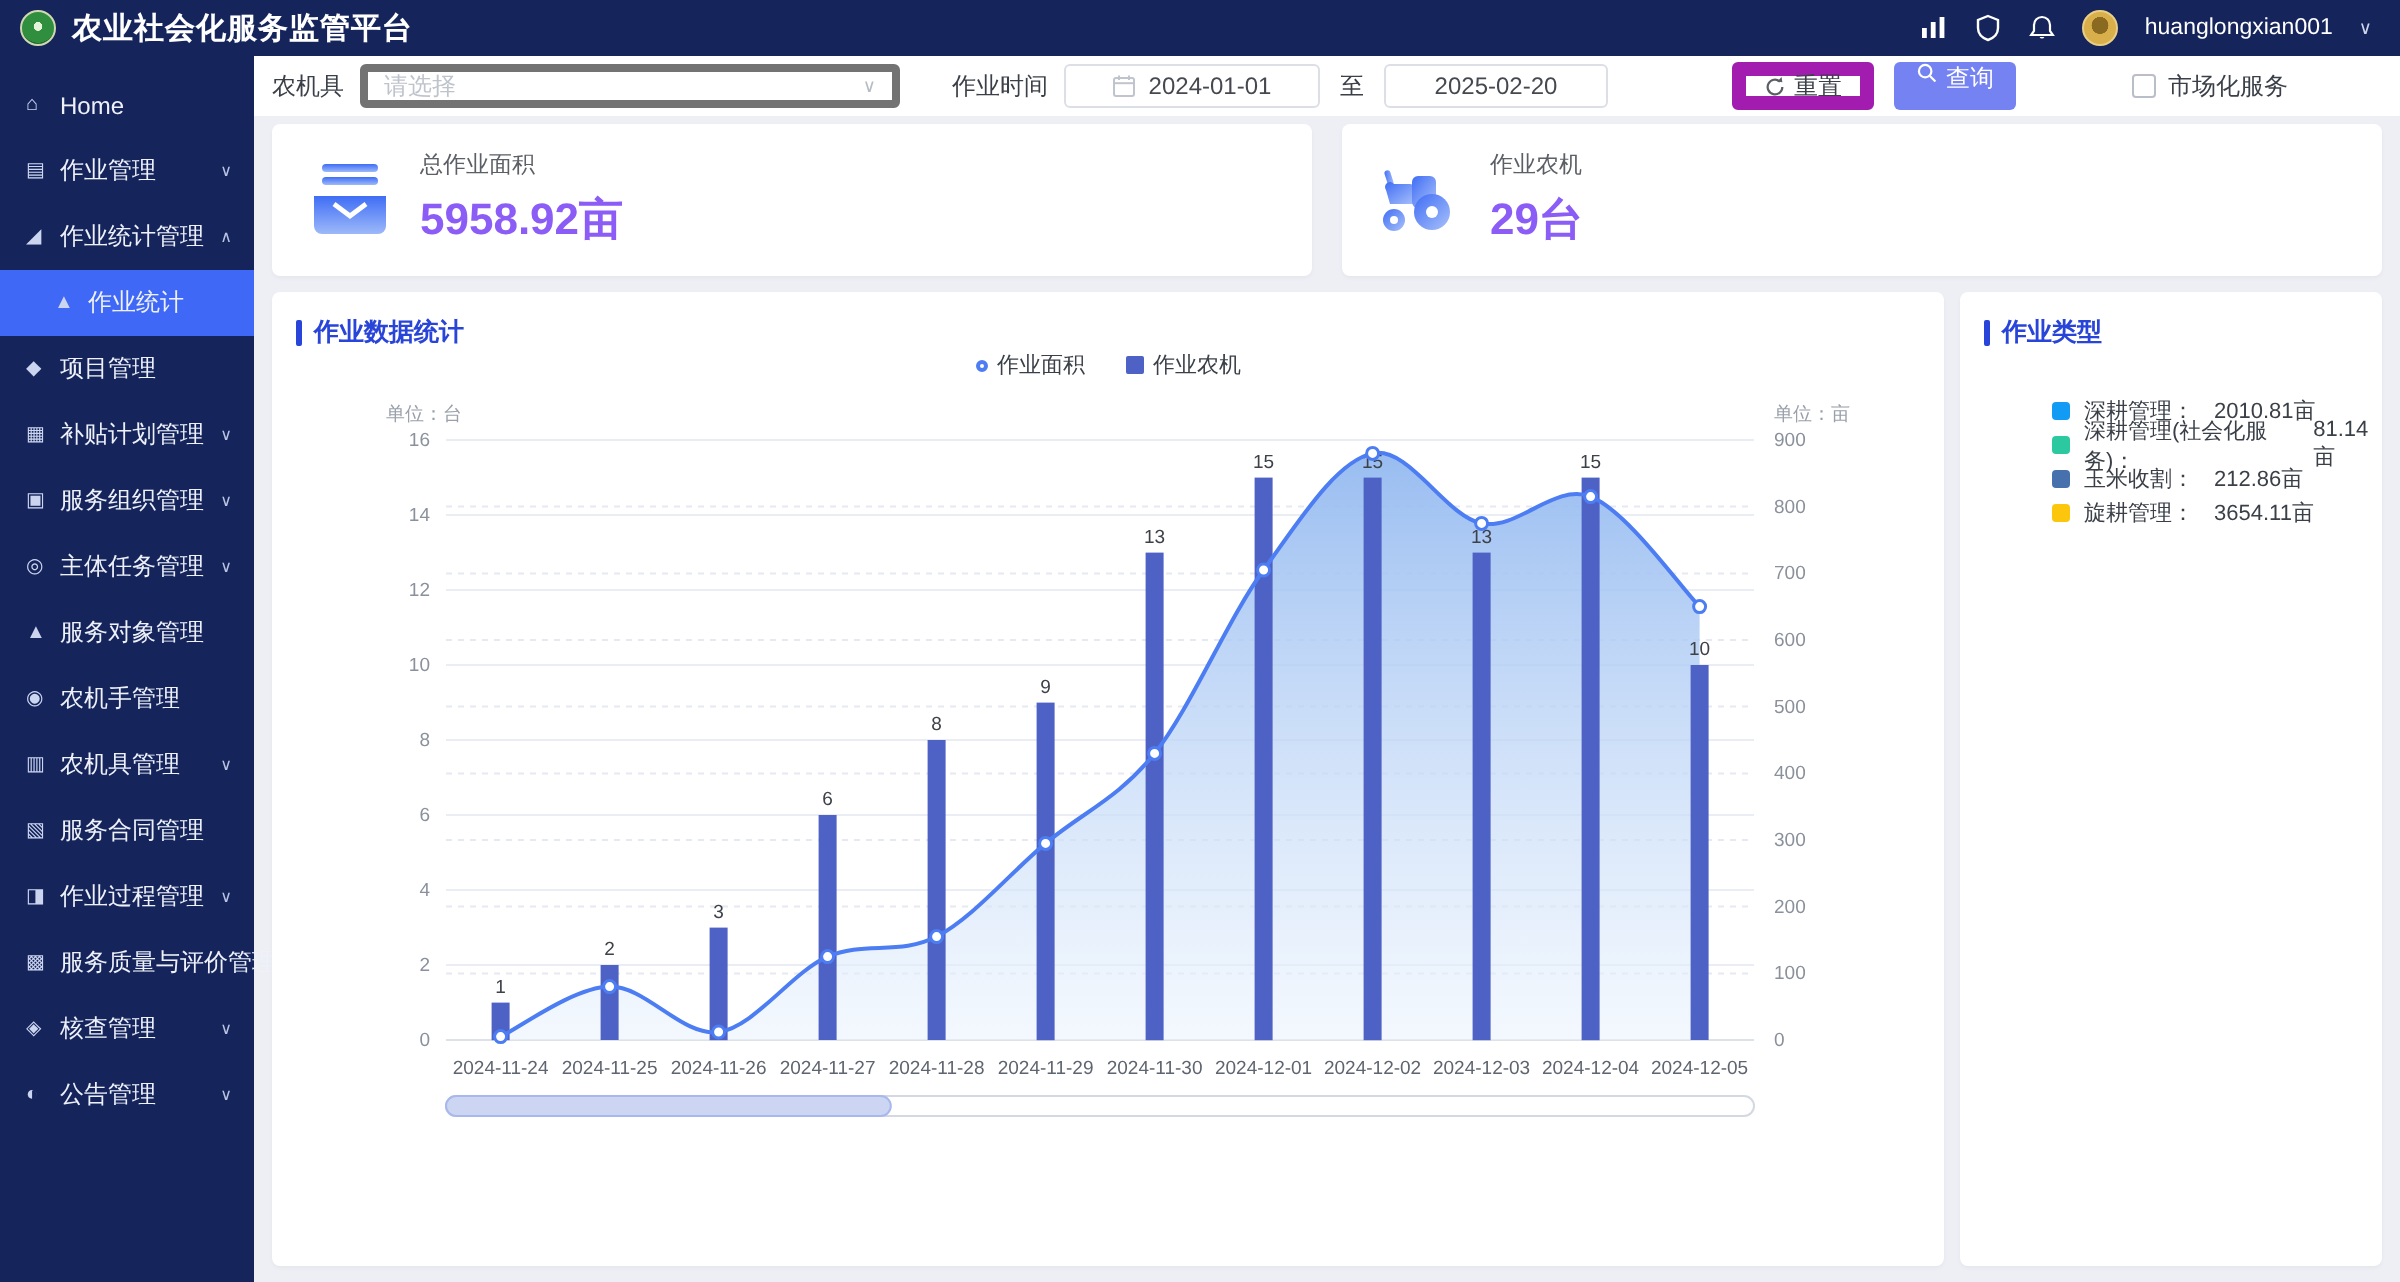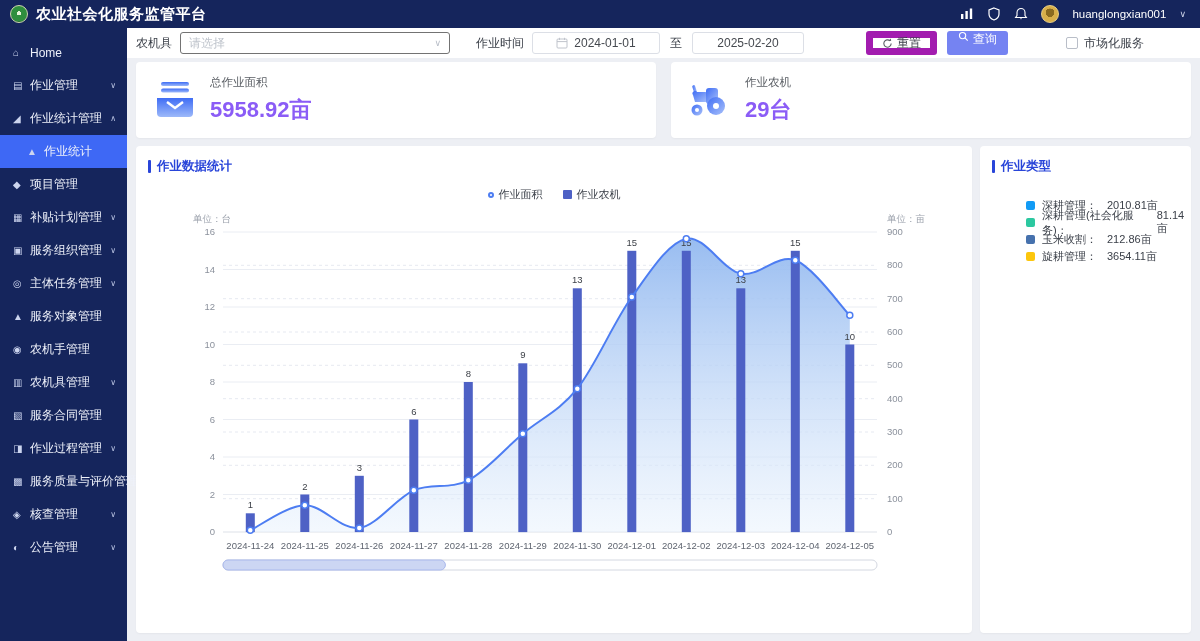--- a/index.html
+++ b/index.html
@@ -17,21 +17,21 @@
   
   .sidebar{position:absolute;top:28px;left:0;bottom:0;width:127px;background:#15255c;padding-top:8px}
   .side-item{height:33px;display:flex;align-items:center;padding-left:13px;color:#eef1fa;font-size:12px;cursor:pointer;white-space:nowrap}
   .si-icon{font-size:10px;width:17px;color:#ccd5ef;flex:none}
   .si-caret{margin-left:auto;margin-right:11px;font-size:8px;color:#b9c3e2}
   .side-item.active{background:#3e68f5}
   .side-item.indent{padding-left:27px}
   
   .main{position:absolute;left:127px;top:28px;width:1073px;height:613px}
   .filter-bar{height:30px;background:#fff;display:flex;align-items:center;font-size:12px;color:#3a3f48;padding-left:9px}
-  .select{width:270px;height:22px;border:1px solid #737373;border-radius:3px;margin-left:8px;display:flex;align-items:center;padding:0 8px;color:#bfc4cc;background:#fff;cursor:pointer}
+  .select{width:270px;height:22px;border:4px solid #737373;border-radius:3px;margin-left:8px;display:flex;align-items:center;padding:0 8px;color:#bfc4cc;background:#fff;cursor:pointer}
   .sel-caret{margin-left:auto;color:#b6bcc6;font-size:9px}
   .flabel2{margin-left:26px}
   .datebox{height:22px;border:1px solid #dcdfe6;border-radius:3px;background:#fff;display:flex;align-items:center;justify-content:center;color:#45494f;cursor:pointer}
   .datebox.start{width:128px;margin-left:8px;gap:6px}
   .datebox.end{width:112px}
   .zhi{margin:0 10px}
   .btn-reset{height:24px;margin-left:62px;padding:0 9px;border:7px solid #a21caf;border-radius:3px;background:#fff;display:flex;align-items:center;gap:4px;font-size:12px;color:#3a3f48;cursor:pointer}
   .btn-search{height:24px;margin-left:10px;padding:0 11px;border:none;border-radius:3px;background:#7583f2;color:#fff;display:flex;align-items:flex-start;gap:4px;font-size:12px;cursor:pointer}
   .mkt{margin-left:auto;margin-right:56px;display:flex;align-items:center;gap:6px;cursor:pointer}
   .cbox{width:12px;height:12px;border:1px solid #b9bec8;border-radius:2px;background:#fff}
@@ -41,21 +41,21 @@
   .stat-icon{width:42px;height:36px;margin-right:14px;flex:none}
   .stat-label{font-size:11.5px;color:#5c6066}
   .stat-value{font-size:22px;font-weight:bold;color:#8b5cf6;margin-top:5px}
   
   .charts-row{display:flex;gap:8px;margin:8px 9px 0 9px;height:487px}
   .card{background:#fff;border-radius:4px;box-shadow:0 1px 2px rgba(0,0,0,.04)}
   .combo-card{width:836px}
   .pie-card{flex:1}
   .sec-title{display:flex;align-items:center;font-size:12.5px;font-weight:bold;color:#2945d9;margin:12px 0 0 12px}
   .sec-title::before{content:"";width:3px;height:13px;background:#2945d9;margin-right:6px;border-radius:1px}
-  .combo-legend{display:flex;justify-content:center;gap:20px;margin-top:12px;font-size:11px;color:#3a3f48;align-items:center}
+  .combo-legend{display:flex;justify-content:center;gap:20px;margin-top:0;font-size:11px;color:#3a3f48;align-items:center}
   .lg-item{display:flex;align-items:center;cursor:pointer}
   .lg-ring{width:6px;height:6px;border:2px solid #4d7df2;border-radius:50%;display:inline-block;margin-right:5px}
   .lg-sq{width:9px;height:9px;background:#4e61c5;display:inline-block;margin-right:5px;border-radius:1px}
   .tick{font-size:9.5px;fill:#8b919c}
   .aname{font-size:9.5px;fill:#9aa0ab}
   .blab{font-size:9.5px;fill:#3d4148}
   .xlab{font-size:9.5px;fill:#5f6570}
   .pie-wrap{display:flex;justify-content:center;margin-top:30px}
   .pie-legend{margin:22px 0 0 46px}
   .plrow{display:flex;align-items:center;font-size:11px;color:#3a3f48;height:17px;cursor:pointer}

